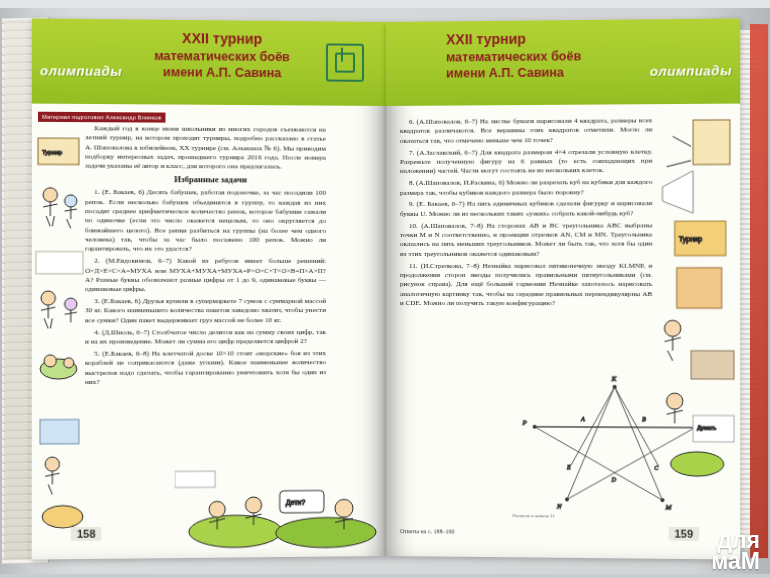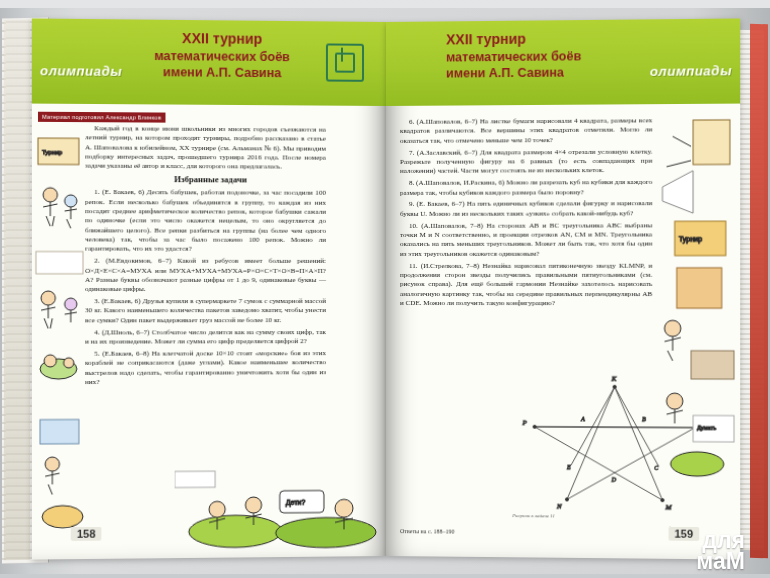--- a/index.html
+++ b/index.html
@@ -133,21 +133,21 @@
     font-size:6px;color:#333;
   }
   
   .figure{
     position:absolute;left:124px;bottom:38px;width:206px;height:150px;
   }
   
   .doodle{position:absolute;}
   
   .wm{
-    position:absolute;right:25px;bottom:6px;text-align:right;
+    position:absolute;right:10px;bottom:6px;text-align:right;
     font-family:"Liberation Sans", sans-serif;
     font-weight:700;color:#fff;line-height:.92;
     text-shadow:0 1px 2px rgba(0,0,0,.35);
   }
   .wm .a{font-size:23px;}
   .wm .b{font-size:23px;text-align:right;}
 </style>
 </head>
 <body>
 

